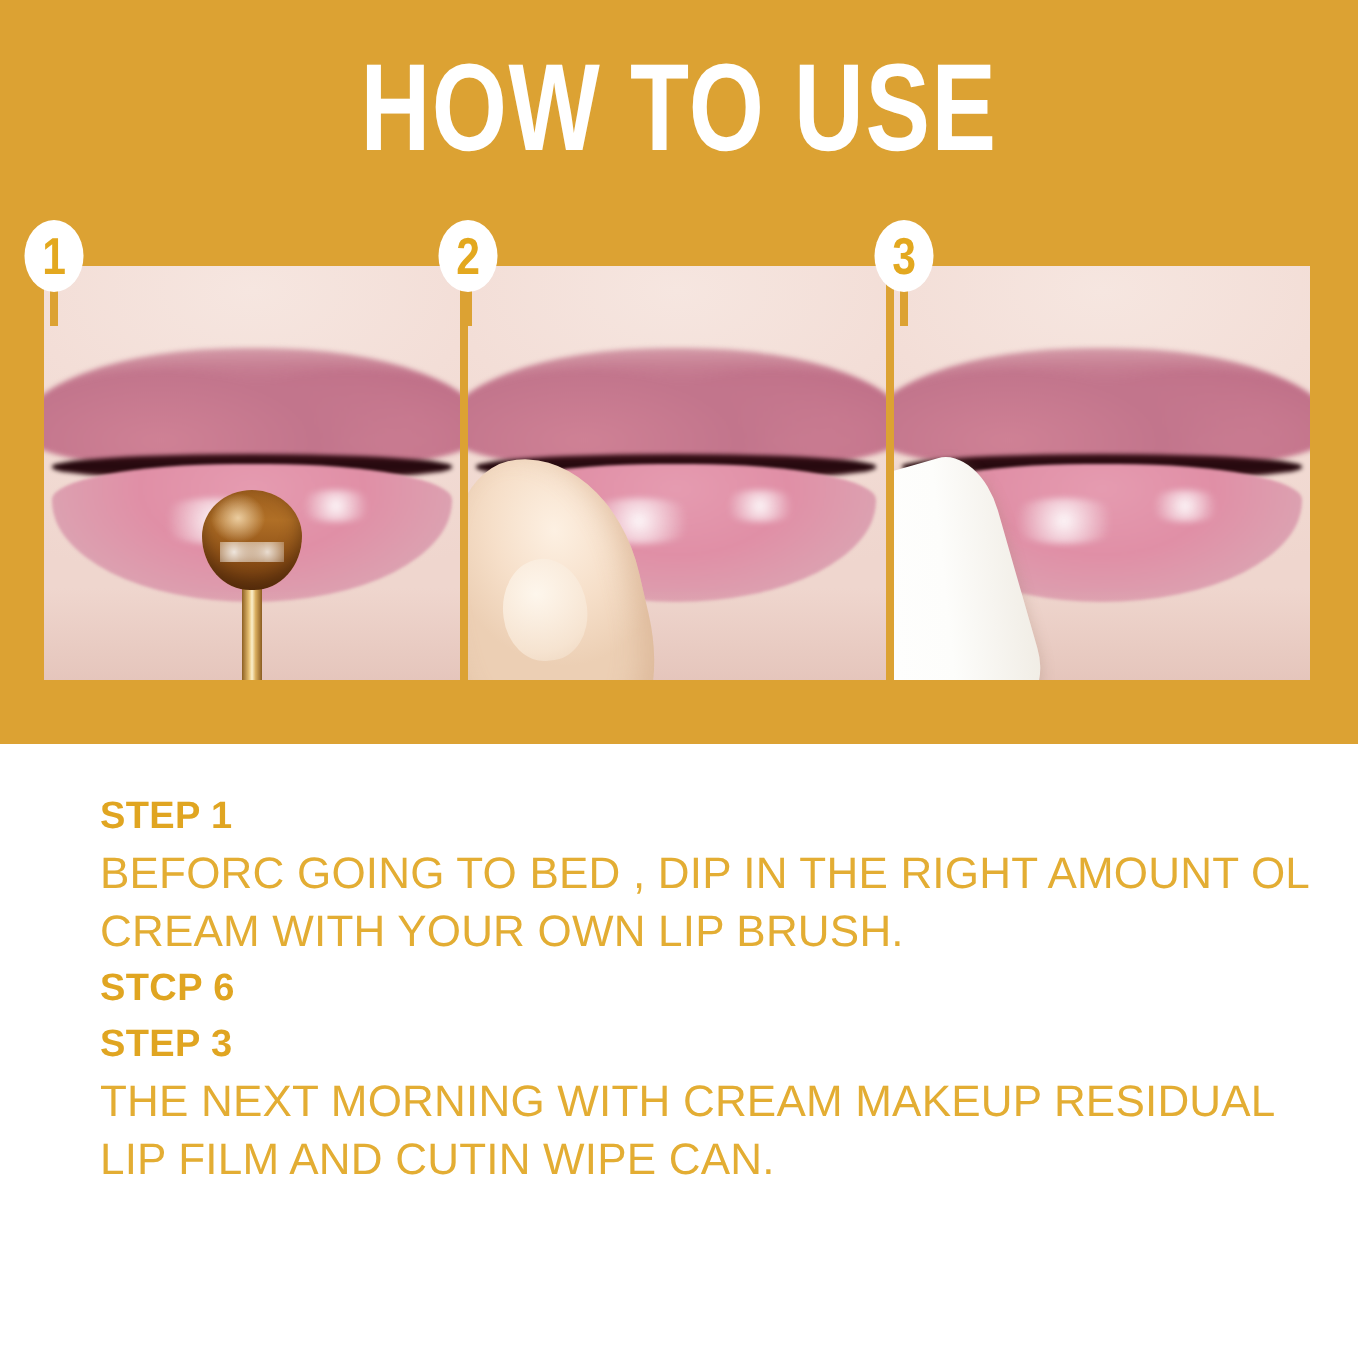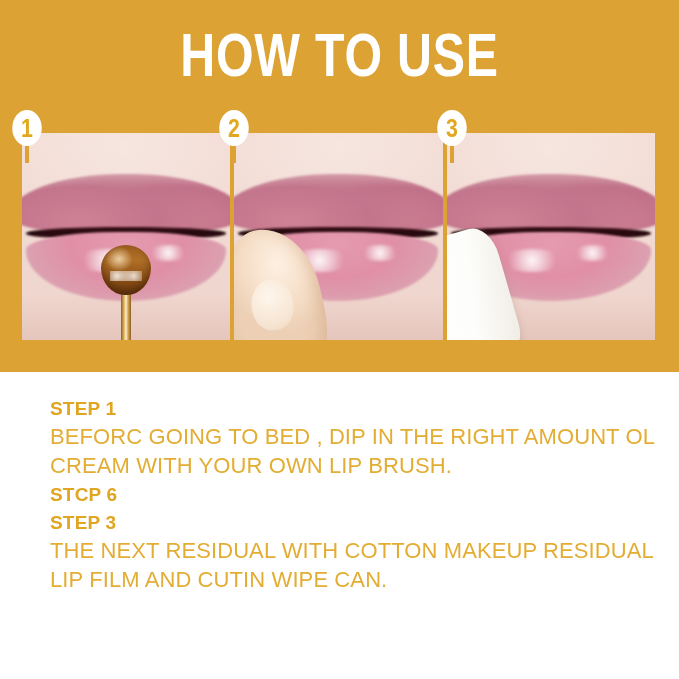--- a/index.html
+++ b/index.html
@@ -285,16 +285,16 @@
     <div class="step-heading">STEP 1</div>
     <div class="step-body">BEFORC GOING TO BED , DIP IN THE RIGHT AMOUNT OL CREAM WITH YOUR OWN LIP BRUSH.</div>
   </div>
 
   <div class="step-block">
     <div class="step-heading">STCP 6</div>
   </div>
 
   <div class="step-block">
     <div class="step-heading">STEP 3</div>
-    <div class="step-body">THE NEXT RESIDUAL WITH COTTON MAKEUP RESIDUAL LIP FILM AND CUTIN WIPE CAN.</div>
+    <div class="step-body">THE NEXT MORNING WITH CREAM MAKEUP RESIDUAL LIP FILM AND CUTIN WIPE CAN.</div>
   </div>
 
 </div>
 
 </body></html>

